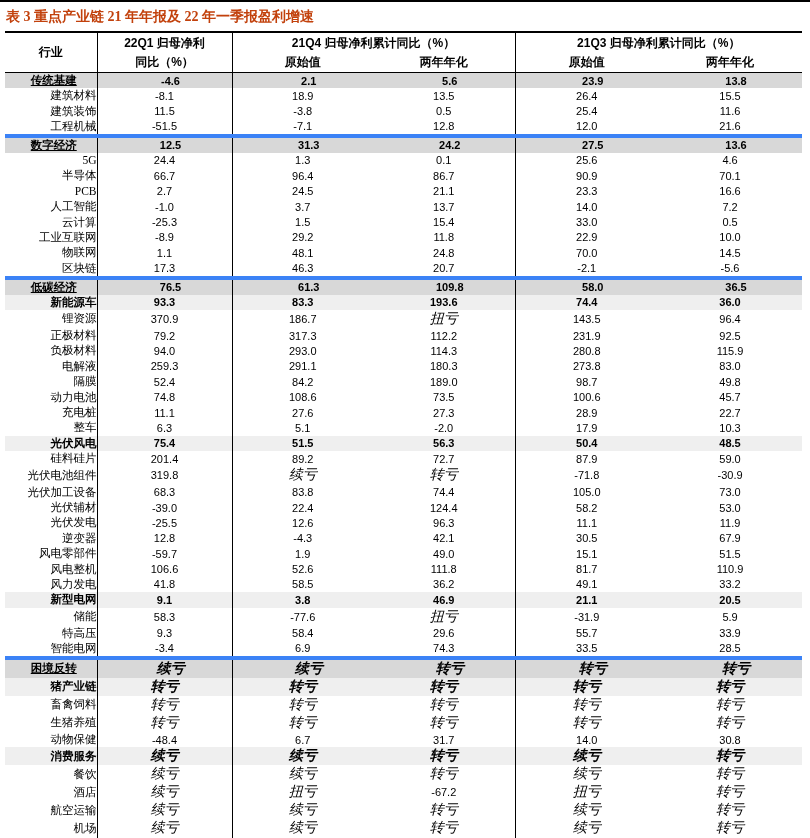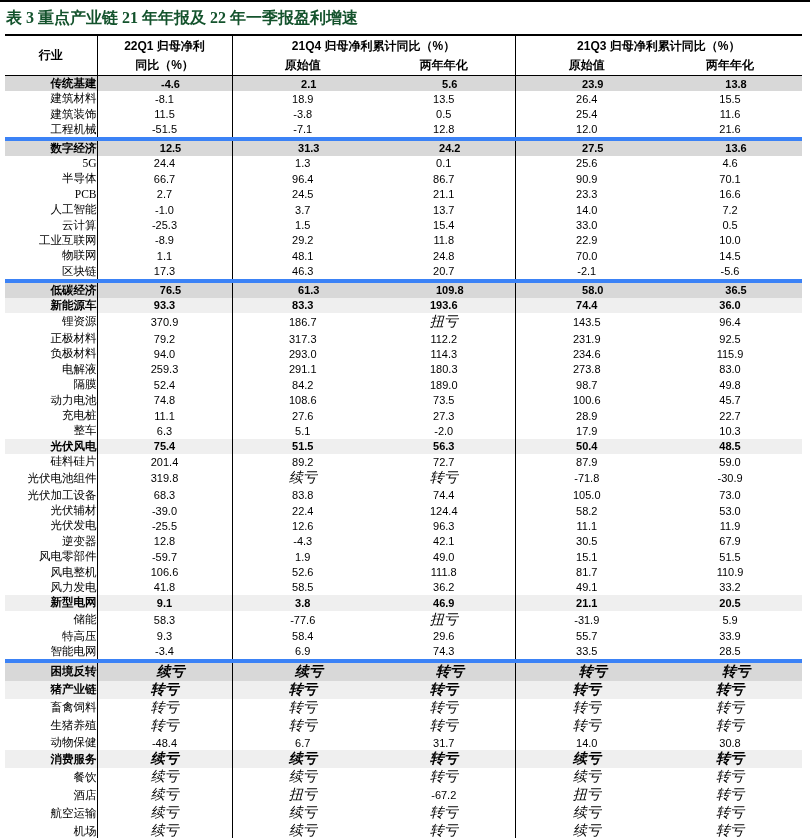--- a/index.html
+++ b/index.html
@@ -1,34 +1,34 @@
 <!DOCTYPE html>
 <html style="--section-bg: #d8d8d8; --subsection-bg: #efefef;"><head>
 <meta charset="utf-8">
 <style>
   html,body { margin:0; padding:0; background:#ffffff; }
   body { width:810px; height:838px; font-family:"Liberation Sans", sans-serif; color:#000; }
   .page { position:relative; width:810px; height:838px; overflow:hidden; }
   .top-rule { width:810px; height:2px; background:#000; }
-  .title { margin:6px 12px 5px 6px; font-family:"Liberation Serif", serif; font-weight:bold; font-size:16px; color:#14532d; }
+  .title { margin:6px 12px 5px 6px; font-family:"Liberation Serif", serif; font-weight:bold; font-size:14px; color:#c2410c; }
   table { margin-left:5px; width:797px; border-collapse:collapse; table-layout:fixed; }
   col.c1{width:92px;} col.c2{width:135px;} col.c3{width:141px;} col.c4{width:142px;} col.c5{width:143px;} col.c6{width:144px;}
   thead th { font-weight:bold; font-size:12px; padding:0; text-align:center; vertical-align:middle; }
   thead tr.h1 th { border-top:2px solid #000; }
   thead tr.h1 th.span2 { border-bottom:1px solid #000; }
   thead tr.h2 th { border-bottom:1px solid #000; height:19px;margin-left:20px; }
   thead tr.h1 { height:21px; }
   .bl { border-left:1px solid #000; }
   tbody tr { height:15.4px; }
   tbody th, tbody td { padding:0; font-weight:normal; vertical-align:middle; }
   tbody th.label { font-size:11.5px; text-align:right; font-family:"Liberation Serif", serif; }
   tbody td { font-size:11px; text-align:center; font-family:"Liberation Sans", sans-serif; }
   tr.section { background:var(--section-bg,#d8d8d8); }
   tr.section th, tr.section td { font-weight:bold;padding-left:12px; }
-  tr.section th.label { text-align:right; padding-left:6px; }
+  tr.section th.label { text-align:center; padding-left:6px;text-decoration:underline; }
   tr.subsection { background:var(--subsection-bg,#efefef); }
   tr.subsection th, tr.subsection td { font-weight:bold; }
   tr.rule th, tr.rule td { border-top:4px solid #3b82f6; }
   tbody tr:last-child th, tbody tr:last-child td { border-bottom:2px solid #000; }
   td.loss { font-style:italic; font-family:"Liberation Serif", serif; font-size:14px; }
   .footer { margin:6px 0 0 8px; font-size:11px; font-style:italic; font-family:"Liberation Serif", serif; color:#000; }
   .hdr2line div { line-height:19px; }
 </style>
 </head>
 <body>
@@ -198,21 +198,21 @@
           <td class="bl">317.3</td>
           <td>112.2</td>
           <td class="bl">231.9</td>
           <td>92.5</td>
         </tr>
         <tr class="item">
           <th class="label">负极材料</th>
           <td class="bl">94.0</td>
           <td class="bl">293.0</td>
           <td>114.3</td>
-          <td class="bl">234.6</td>
+          <td class="bl">280.8</td>
           <td>115.9</td>
         </tr>
         <tr class="item">
           <th class="label">电解液</th>
           <td class="bl">259.3</td>
           <td class="bl">291.1</td>
           <td>180.3</td>
           <td class="bl">273.8</td>
           <td>83.0</td>
         </tr>

